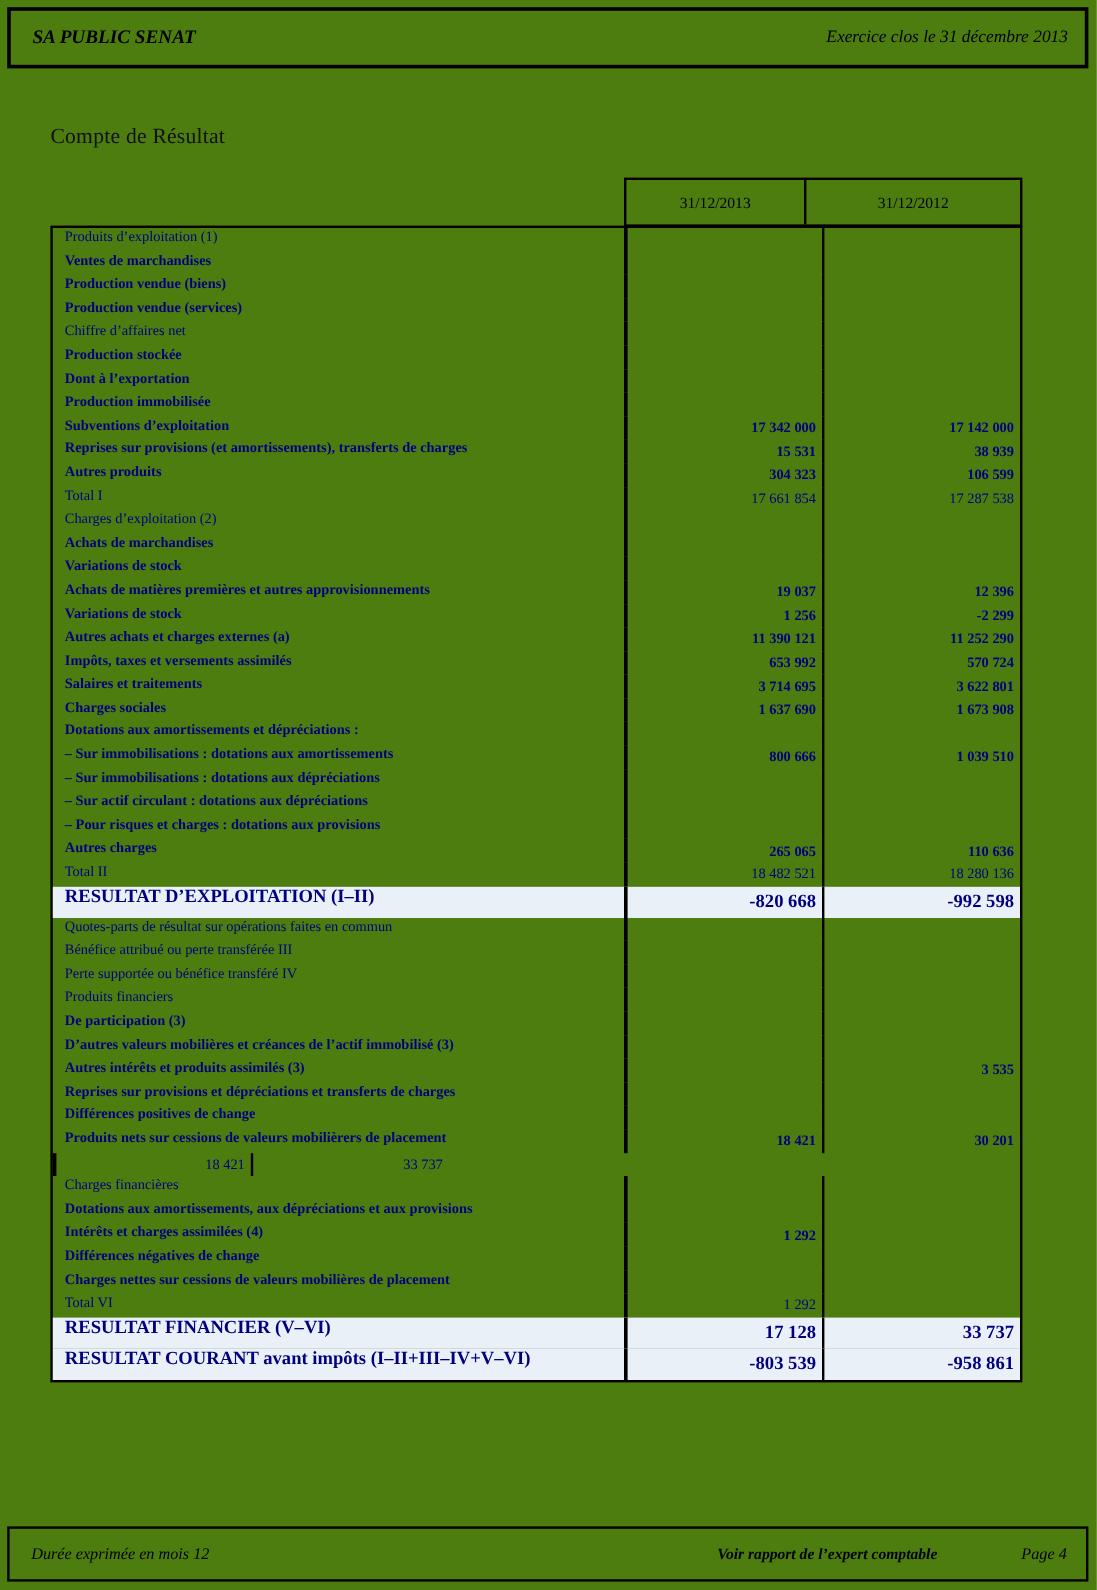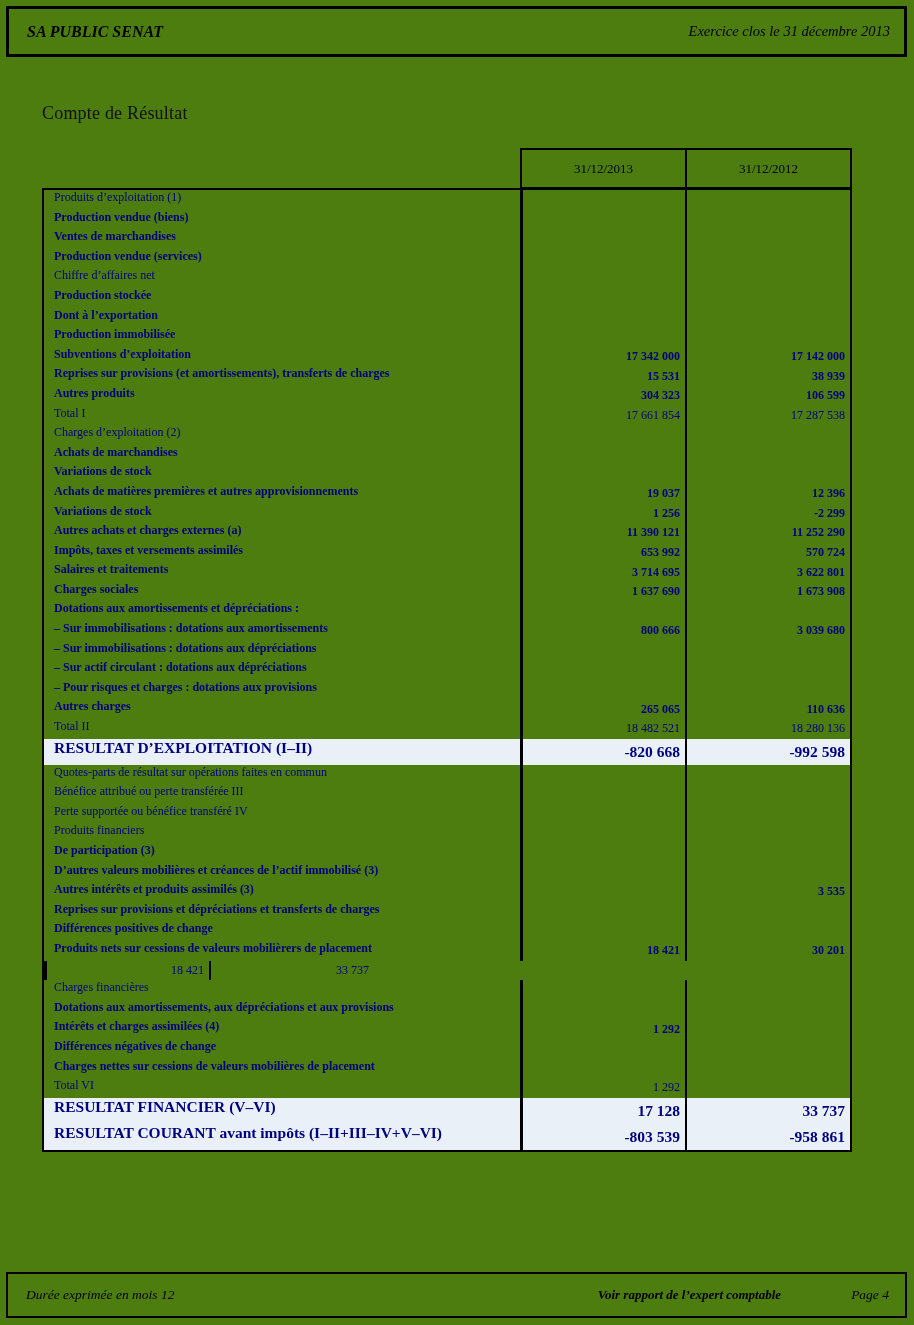--- a/index.html
+++ b/index.html
@@ -33,21 +33,21 @@
 
   
   .col-headers{
     position:absolute;left:520px;top:148px;width:332px;height:41px;
     border:2px solid var(--border);display:flex;
   }
   .col-headers .col{
     display:flex;align-items:center;justify-content:center;
     font-size:13px;color:#000016;
   }
-  .col-headers .col.c1{width:165px;border-right:2px solid var(--border);}
+  .col-headers .col.c1{width:150px;border-right:2px solid var(--border);}
   .col-headers .col.c2{flex:1;}
 
   
   .income-table{
     position:absolute;left:42px;top:188px;width:810px;height:964px;
     border:2px solid var(--border);
     display:flex;flex-direction:column;
   }
   .row{
     display:flex;height:19.6px;align-items:flex-start;
@@ -96,26 +96,26 @@
   </div>
 
   <div class="income-table">
 
   <div class="row">
     <span class="lbl">Produits d’exploitation (1)</span>
     <span class="v1"></span>
     <span class="v2"></span>
   </div>
       <div class="row bold">
+    <span class="lbl">Ventes de marchandises</span>
+    <span class="v1"></span>
+    <span class="v2"></span>
+  </div>
+      <div class="row bold">
     <span class="lbl">Production vendue (biens)</span>
-    <span class="v1"></span>
-    <span class="v2"></span>
-  </div>
-      <div class="row bold">
-    <span class="lbl">Ventes de marchandises</span>
     <span class="v1"></span>
     <span class="v2"></span>
   </div>
       <div class="row bold">
     <span class="lbl">Production vendue (services)</span>
     <span class="v1"></span>
     <span class="v2"></span>
   </div>
       <div class="row">
     <span class="lbl">Chiffre d’affaires net</span>
@@ -203,21 +203,21 @@
     <span class="v2">1 673 908</span>
   </div>
       <div class="row bold">
     <span class="lbl">Dotations aux amortissements et dépréciations :</span>
     <span class="v1"></span>
     <span class="v2"></span>
   </div>
       <div class="row bold">
     <span class="lbl">– Sur immobilisations : dotations aux amortissements</span>
     <span class="v1">800 666</span>
-    <span class="v2">3 039 680</span>
+    <span class="v2">1 039 510</span>
   </div>
       <div class="row bold">
     <span class="lbl">– Sur immobilisations : dotations aux dépréciations</span>
     <span class="v1"></span>
     <span class="v2"></span>
   </div>
       <div class="row bold">
     <span class="lbl">– Sur actif circulant : dotations aux dépréciations</span>
     <span class="v1"></span>
     <span class="v2"></span>

